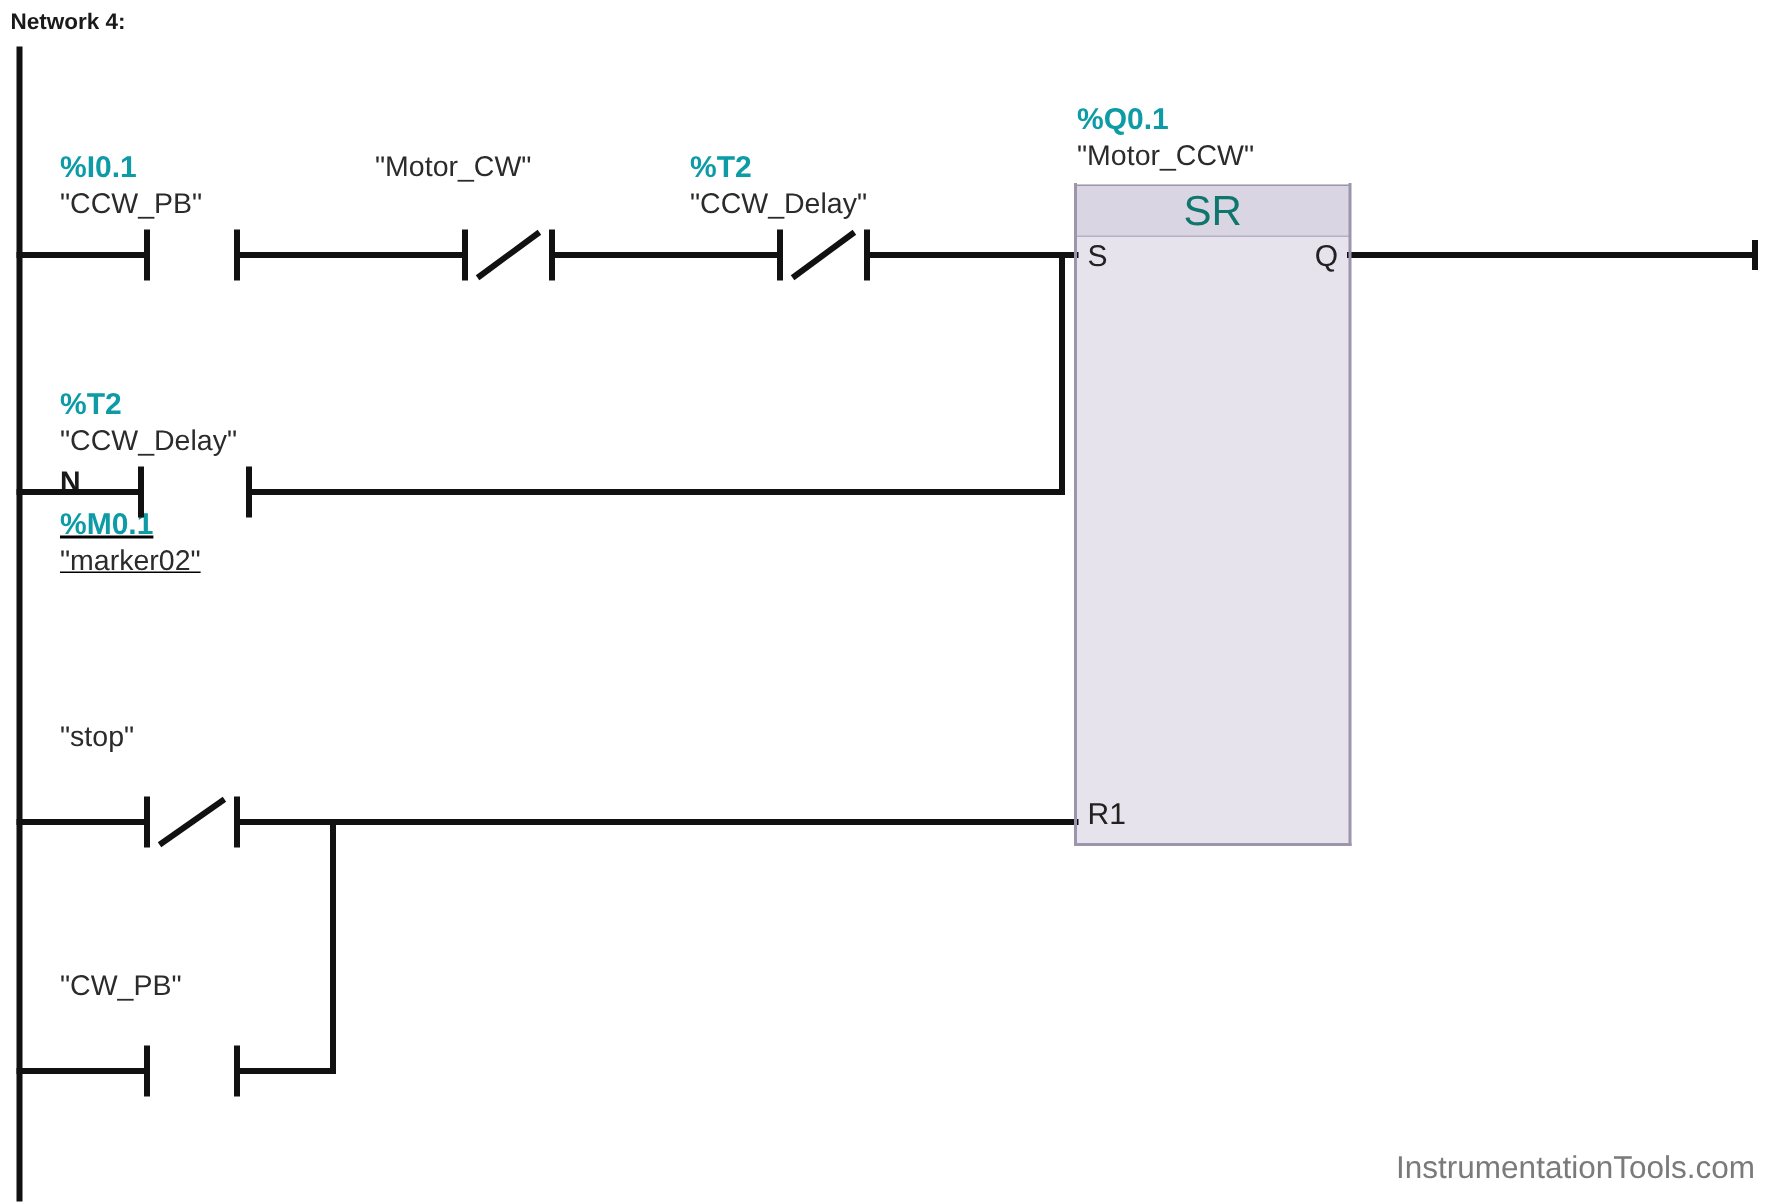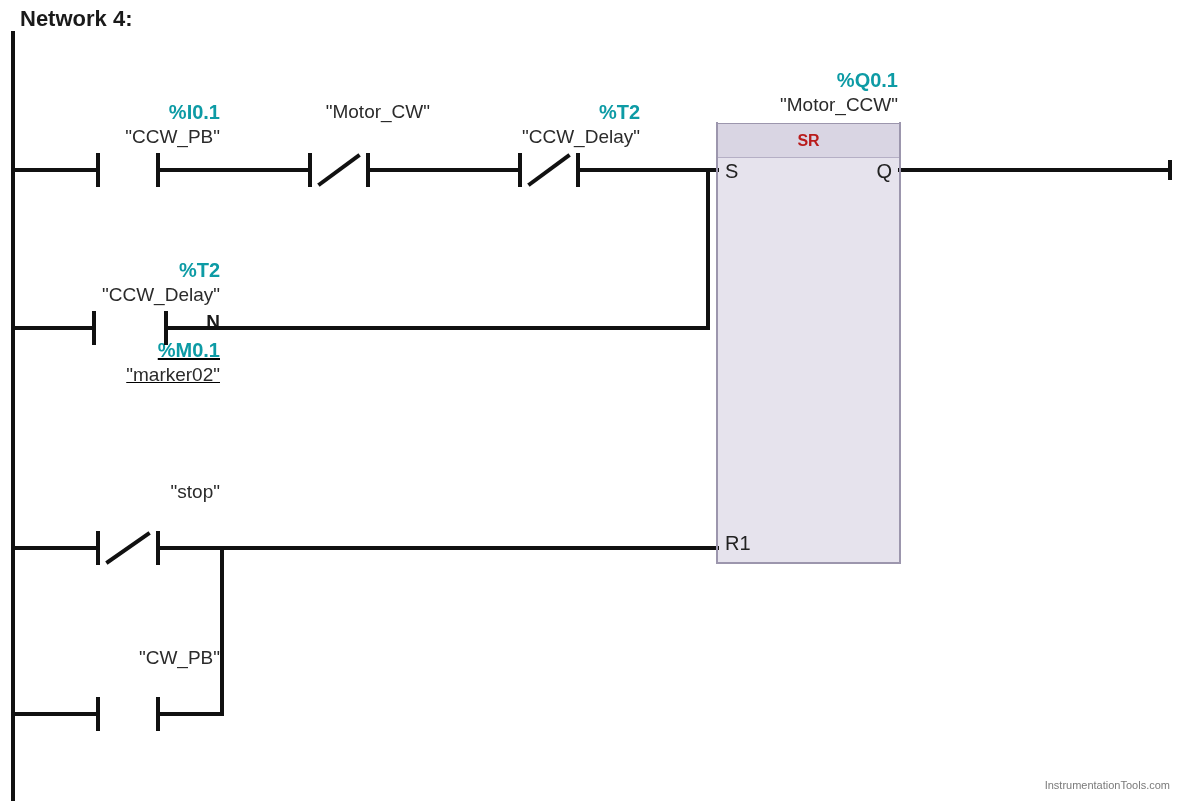--- a/index.html
+++ b/index.html
@@ -9,68 +9,68 @@
     width: 1184px;
     height: 801px;
     font-family: "Segoe UI", Arial, sans-serif;
     background: #fff;
     position: relative;
     overflow: hidden;
   }
   .network-title {
     position: absolute;
     top: 6px;
-    left: 20px;
-    font-size: 22px;
+    left: 7px;
+    font-size: 15px;
     font-weight: 700;
     color: #1a1a1a;
   }
   svg.wires {
     position: absolute;
     top: 0; left: 0;
     width: 1184px; height: 801px;
     pointer-events: none;
   }
   .lbl {
     position: absolute;
-    text-align: right;
+    text-align: left;
     width: 180px;
     line-height: 1.25;
     pointer-events: none;
   }
   .addr { color: #0d9ba5; font-weight: 700; font-size: 20px; }
   .sym  { color: #2b2b2b; font-size: 19px; }
   .sr-box {
     position: absolute;
     left: 717px; top: 123px;
     width: 183px; height: 440px;
     background: #e6e3ed;
     border-top: 1px solid #9c96ad;
   }
   .sr-title-bar {
     position: absolute;
     left: 0; top: 0; width: 100%; height: 34px;
     background: #d9d5e3;
     border-bottom: 1px solid #b5afc5;
     text-align: center;
-    font-weight: 700;
-    font-size: 16px;
+    font-weight: 400;
+    font-size: 28px;
     line-height: 34px;
-    color: #b91c1c;
+    color: #0f766e;
   }
   .sr-pin {
     position: absolute;
     font-size: 20px;
     color: #222;
   }
   .watermark {
     position: absolute;
     right: 14px;
     bottom: 10px;
-    font-size: 11px;
+    font-size: 21px;
     color: #7a7a7a;
   }
 </style>
 </head>
 <body>
 
 <div class="network-title">Network 4:</div>
 
 <div class="sr-box">
   <div class="sr-title-bar">SR</div>

